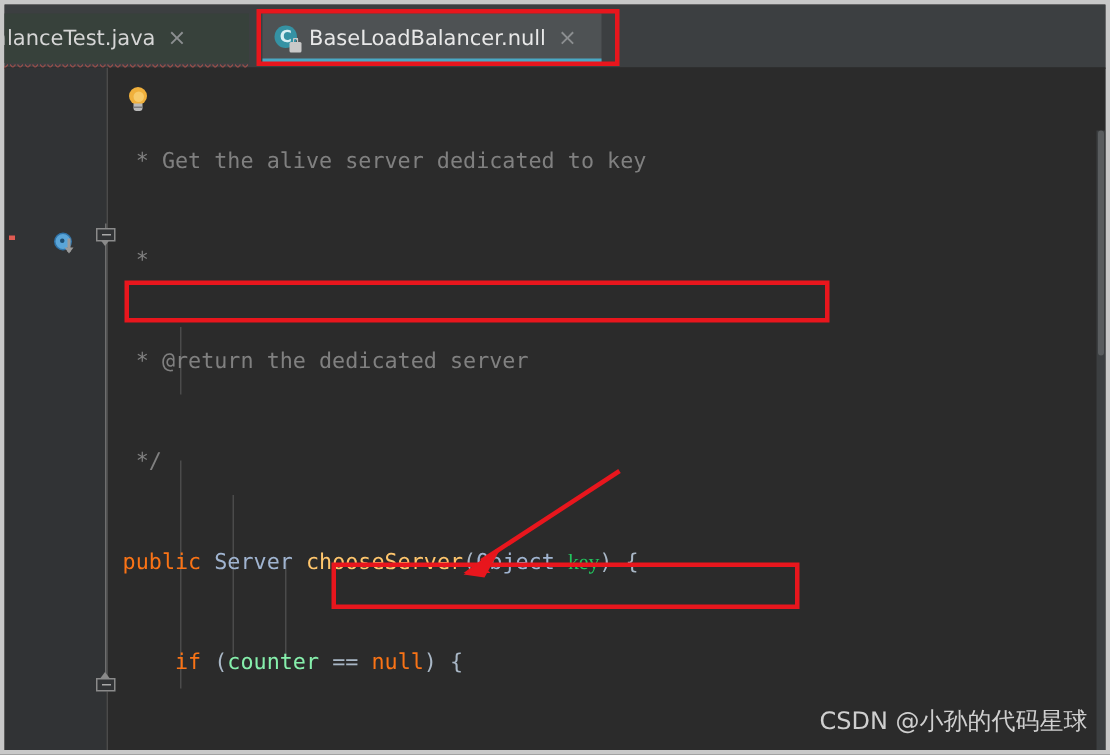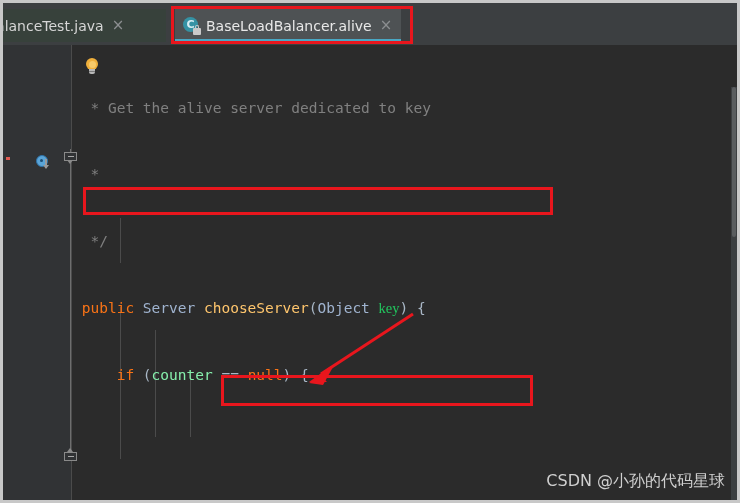--- a/index.html
+++ b/index.html
@@ -391,21 +391,21 @@
       <span class="tab-label">adBalanceTest.java</span>
       <span class="squiggle"></span>
       <span class="tab-close">×</span>
     </div>
 
     <div class="tab tab-active">
       <span class="tab-icon">
         <span class="circ">C</span>
         <span class="lock"></span>
       </span>
-      <span class="tab-label">BaseLoadBalancer.alive</span>
+      <span class="tab-label">BaseLoadBalancer.null</span>
       <span class="tab-close">×</span>
       <span class="tab-active-underline"></span>
     </div>
   </div>
 
   <div class="tab-highlight"></div>
 
   <div class="editor">
 
     <div class="gutter-a"></div>
@@ -435,20 +435,21 @@
     </div>
 
     <div class="iguide" style="left:117px; top:173px; height:45px;"></div>
     <div class="iguide" style="left:117px; top:262px; height:152px;"></div>
     <div class="iguide" style="left:152px; top:285px; height:107px;"></div>
     <div class="iguide" style="left:187px; top:330px; height:62px;"></div>
 
     <div class="code">
       <div class="ln"><span class="c-comment">  * Get the alive server dedicated to key</span></div>
       <div class="ln"><span class="c-comment">  *</span></div>
+      <div class="ln"><span class="c-comment">  * @return the dedicated server</span></div>
       <div class="ln"><span class="c-comment">  */</span></div>
       <div class="ln"><span class="c-kw"> public</span> <span class="c-type">Server</span> <span class="c-method">chooseServer</span><span class="c-punc">(</span><span class="c-type">Object</span> <span class="c-ident">key</span><span class="c-punc">)</span> <span class="c-brace">{</span></div>
       <div class="ln"><span class="c-kw">     if</span> <span class="c-punc">(</span><span class="c-field">counter</span> <span class="c-punc">==</span> <span class="c-kw">null</span><span class="c-punc">)</span> <span class="c-brace">{</span></div>
       <div class="ln">  </div>
       
       
       
       
       
       

